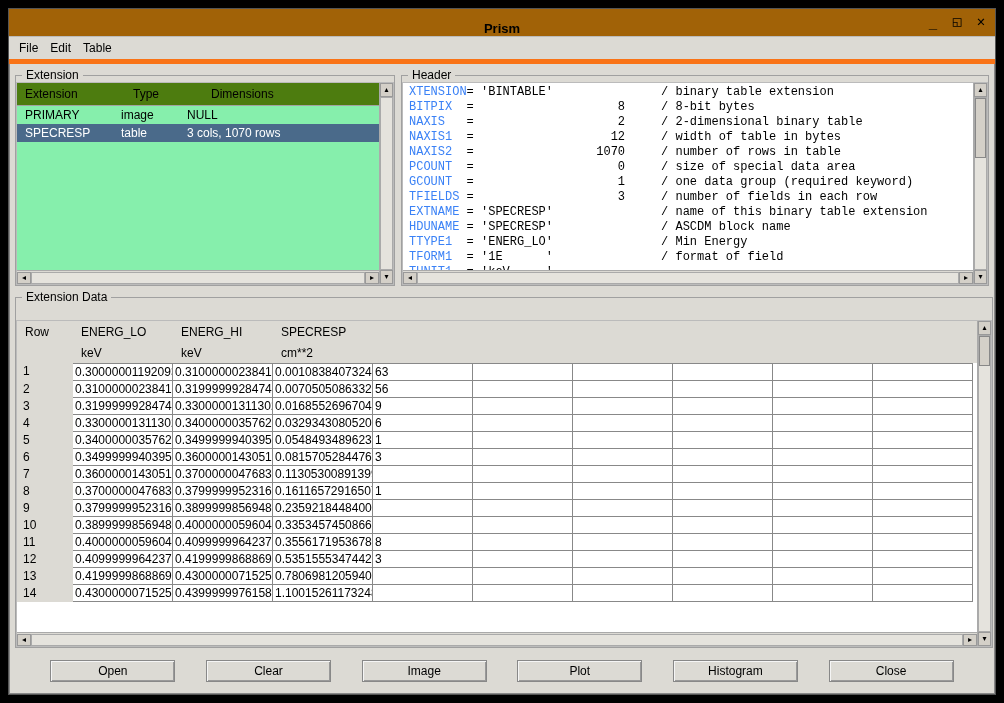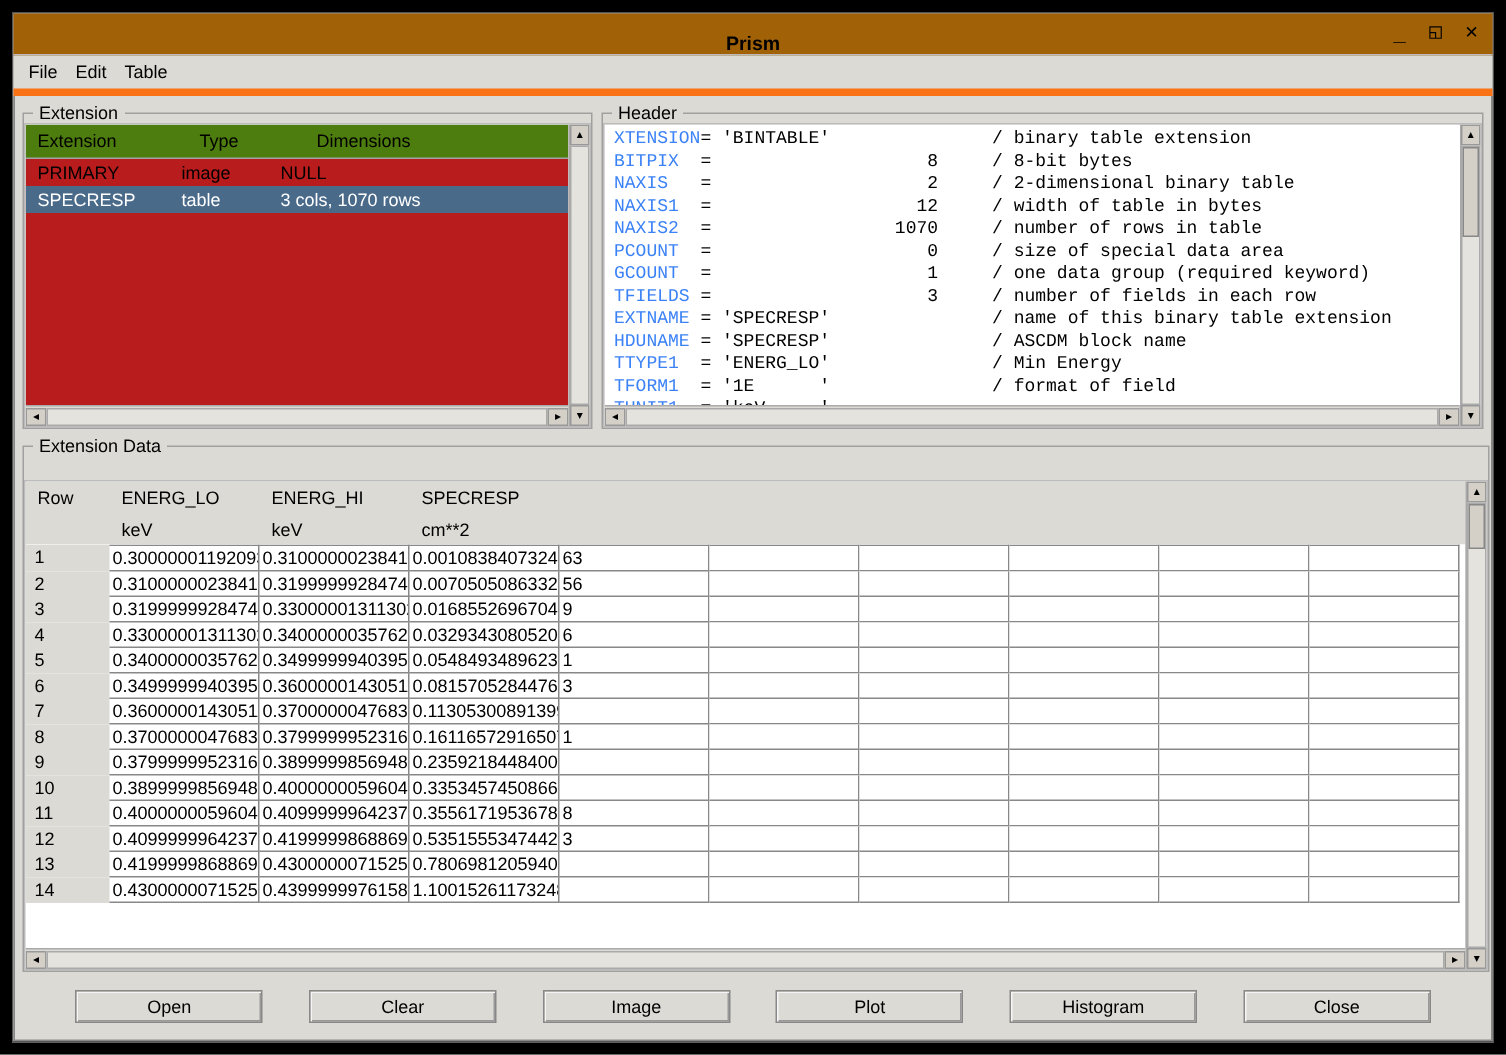--- a/index.html
+++ b/index.html
@@ -92,21 +92,21 @@
   .list-header div {
     font-size: 12px;
     padding: 2px 4px;
   }
   .col-ext { width: 96px; }
   .col-type { width: 66px; }
   .col-dim { flex: 1; }
   .ext-rows {
     flex: 1;
     overflow: auto;
-    background: #b91c1c;
+    background: #86efac;
   }
   .ext-row {
     display: flex;
     padding: 1px 4px;
   }
   .ext-row div { padding: 1px 4px; font-size: 12px; }
   .ext-row.selected {
     background: #4a6a8a;
     color: #fff;
   }

